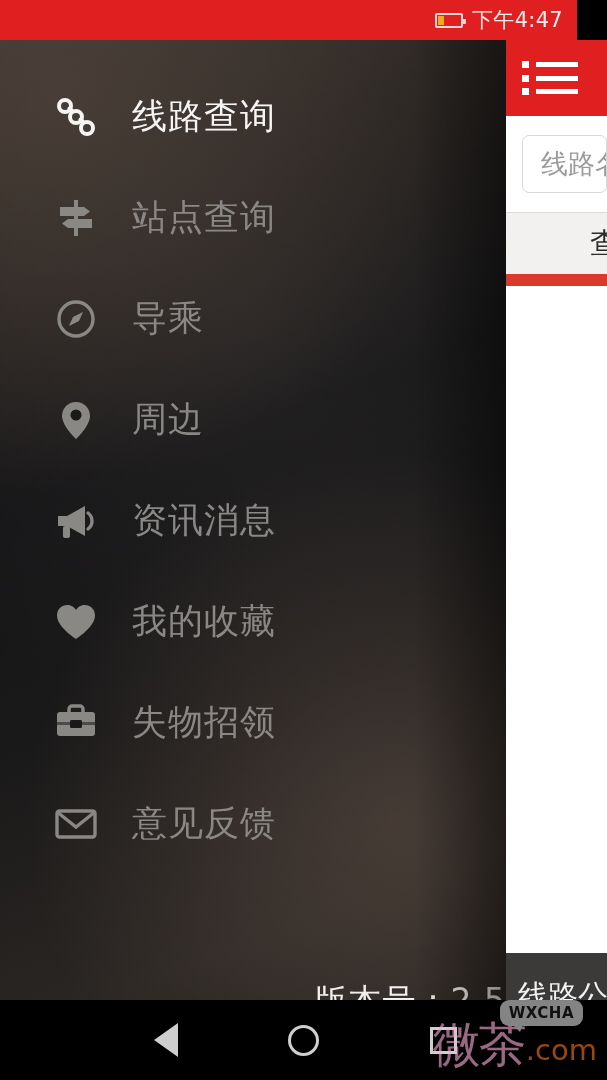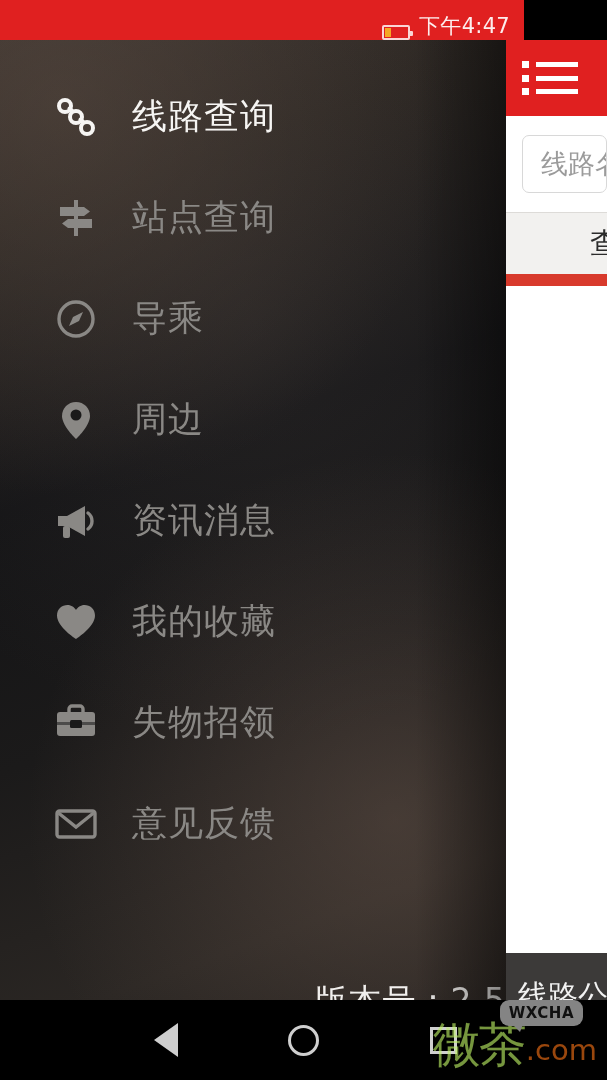--- a/index.html
+++ b/index.html
@@ -12,23 +12,23 @@
   #screen {
     position:relative;
     width:607px; height:1080px;
     overflow:hidden;
     background:#000;
   }
 
   
   #statusbar {
     position:absolute; top:0; left:0;
-    width:524px; height:40px;
+    width:577px; height:40px;
     background:#e02020;
-    display:flex; align-items:flex-end; justify-content:flex-end;
+    display:flex; align-items:center; justify-content:flex-end;
     padding-right:14px;
     z-index:40;
   }
   .battery {
     display:inline-block;
     position:relative;
     width:28px; height:15px;
     border:2px solid rgba(255,255,255,.82);
     border-radius:2px;
     margin-right:9px;
@@ -237,21 +237,21 @@
   #watermark {
     position:absolute;
     right:10px; bottom:12px;
     z-index:70;
     display:flex; align-items:flex-end;
     opacity:.62;
     pointer-events:none;
   }
   #wm-cn {
     font-size:48px;
-    color:#bef264;
+    color:#f9a8d4;
     line-height:1;
     letter-spacing:-2px;
   }
   #wm-com {
     font-size:29px;
     color:#f97316;
     line-height:1;
     margin-left:1px;
     margin-bottom:3px;
   }

